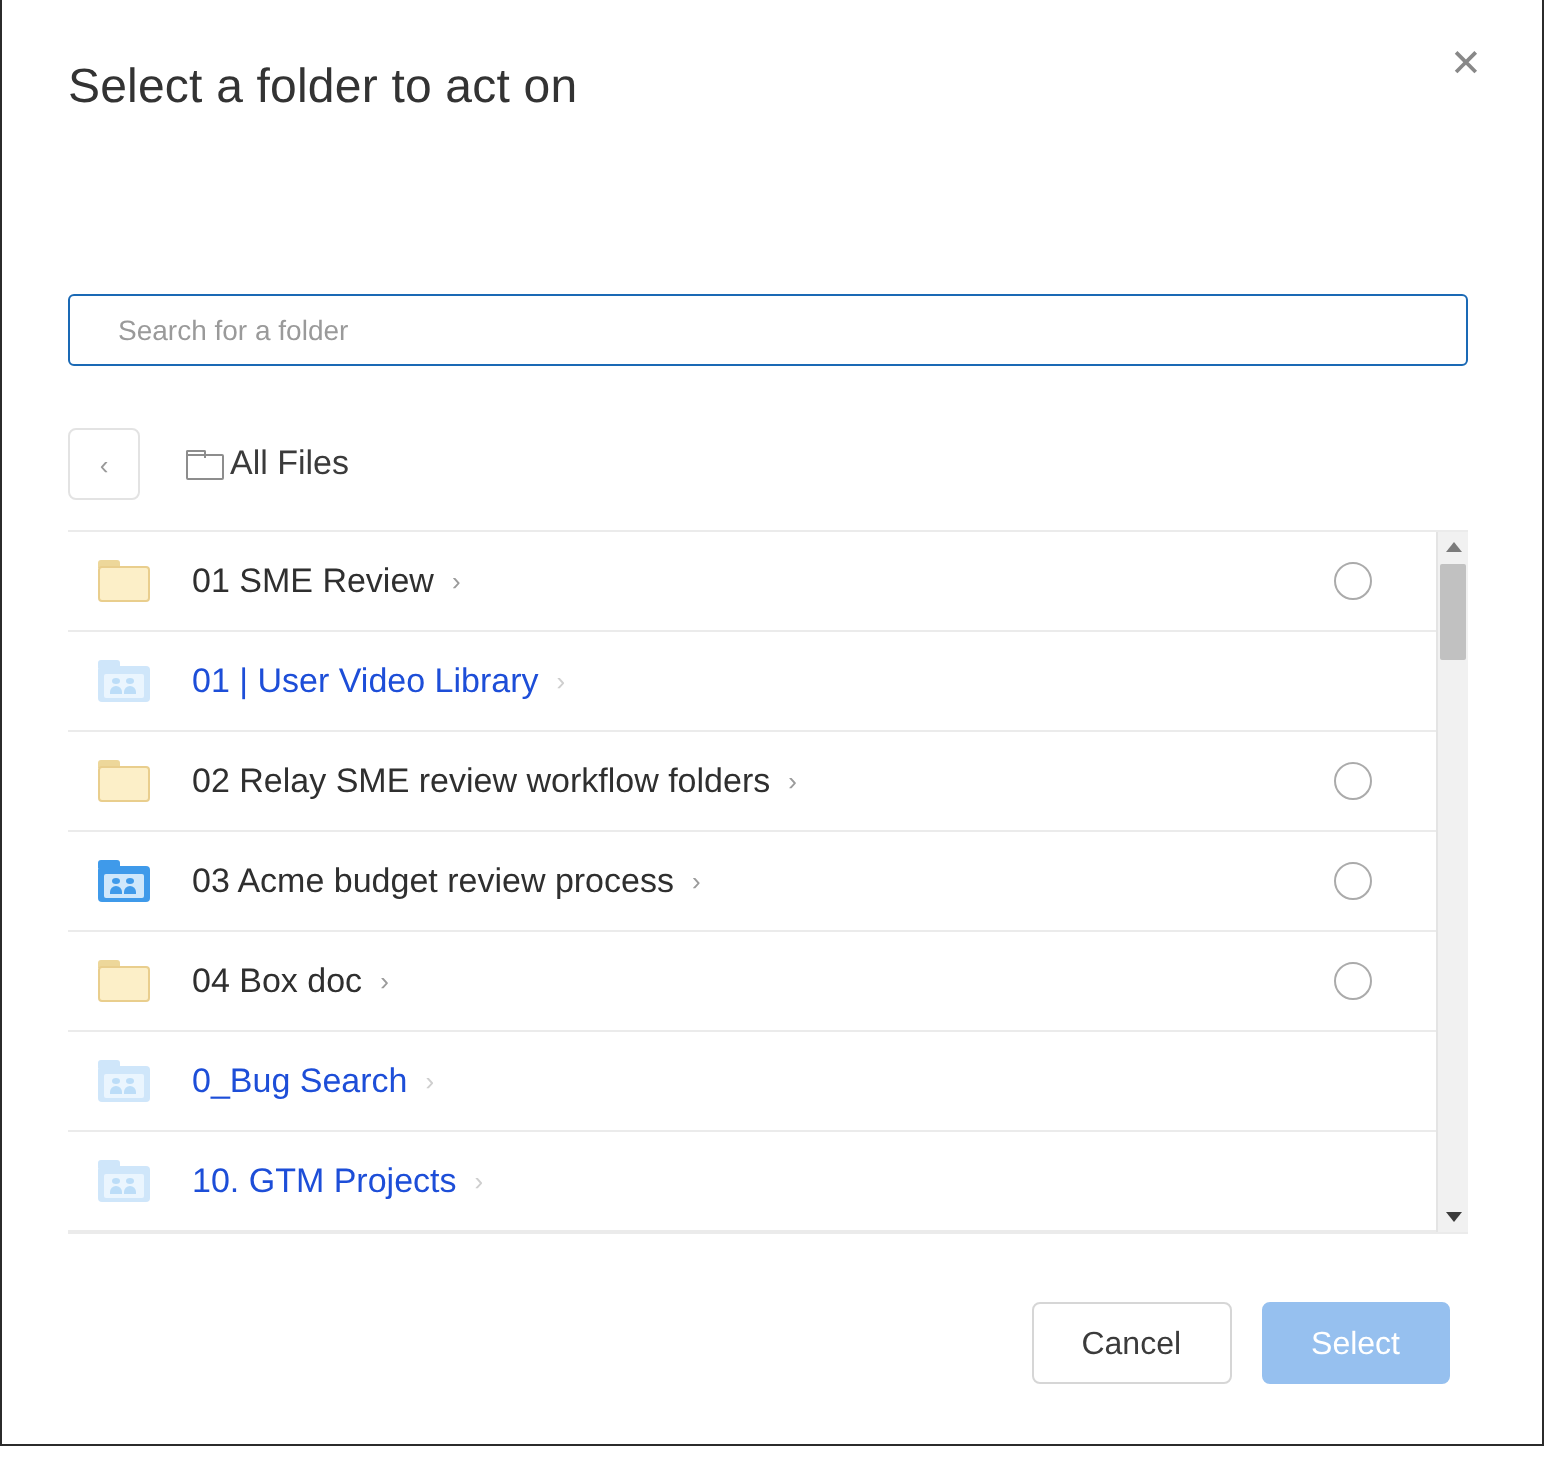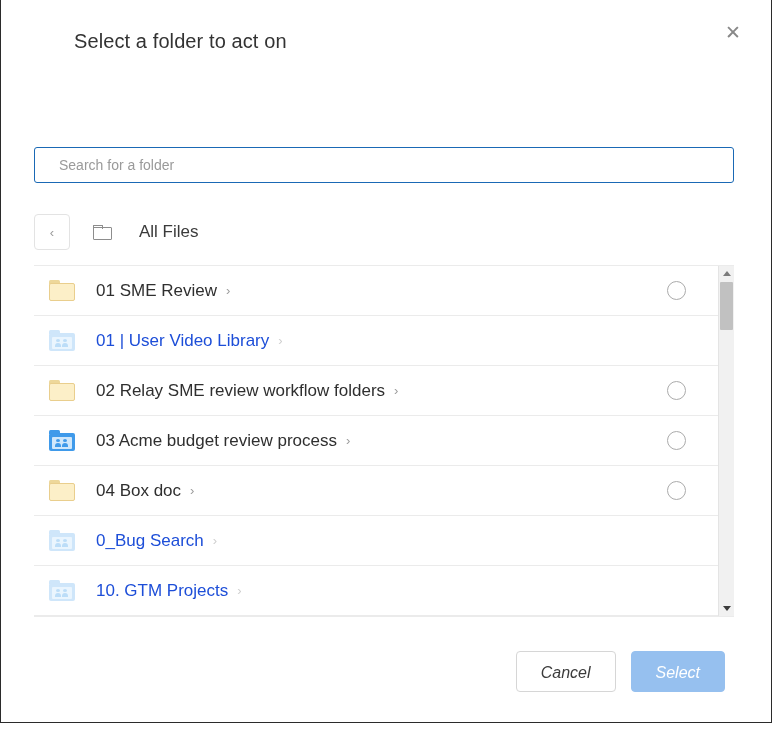--- a/index.html
+++ b/index.html
@@ -43,25 +43,24 @@
     background: none;
     border: none;
     padding: 0;
     font-family: "Liberation Sans", sans-serif;
   }
 
   .dialog-title {
     position: absolute;
     left: 33px;
     top: 30px;
-    font-size: 20px;
+    font-size: 24px;
     color: #333333;
     font-weight: 400;
     letter-spacing: .1px;
-    margin-left: 40px;
   }
 
   .dialog-note {
     position: absolute;
     left: 33px;
     top: 93px;
     font-size: 13.5px;
     color: #444444;
     font-weight: 400;
   }
@@ -127,21 +126,21 @@
   }
   .crumb-folder-icon .tab {
     position: absolute;
     left: 0; top: 0px;
     width: 8px; height: 3px;
     border: 1.3px solid #8d8d8d;
     border-bottom: none;
     border-radius: 1px 1px 0 0;
   }
   .crumb-label {
-    margin-left: 27px;
+    margin-left: 3px;
     font-size: 17px;
     color: #3b3b3b;
   }
 
   
   .list-container {
     position: absolute;
     left: 33px;
     top: 265px;
     width: 700px;
@@ -323,21 +322,20 @@
   }
   .btn {
     height: 41px;
     border-radius: 4px;
     font-size: 16px;
     font-family: "Liberation Sans", sans-serif;
     cursor: pointer;
     padding: 0 24px;
     line-height: 41px;
     box-sizing: border-box;
-    font-style: italic;
   }
   .btn-cancel {
     background: #ffffff;
     border: 1px solid #d6d6d6;
     color: #3b3b3b;
   }
   .btn-select {
     background: #96c0ef;
     border: 1px solid #96c0ef;
     color: #ffffff;

